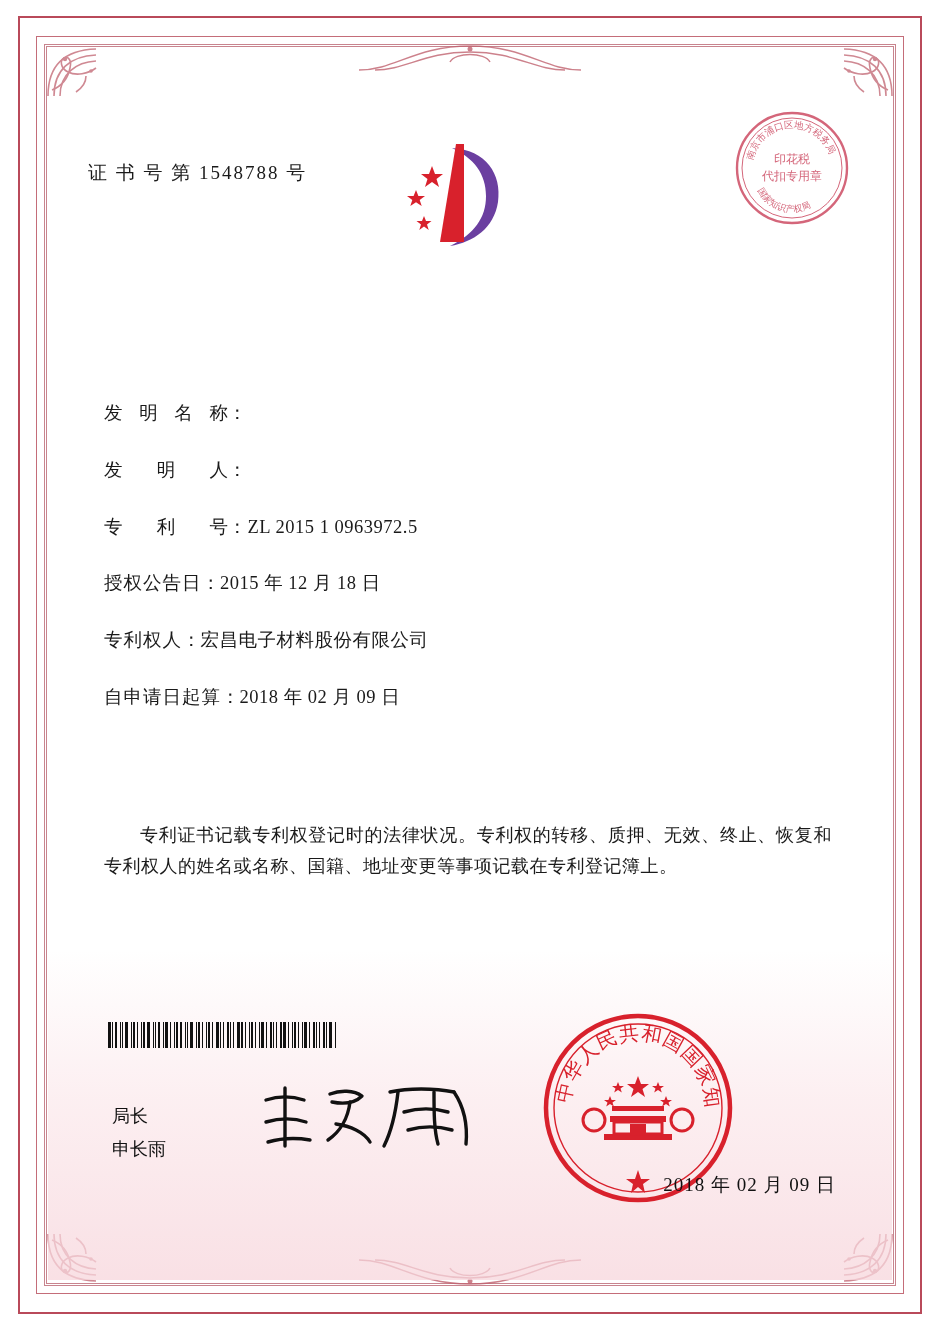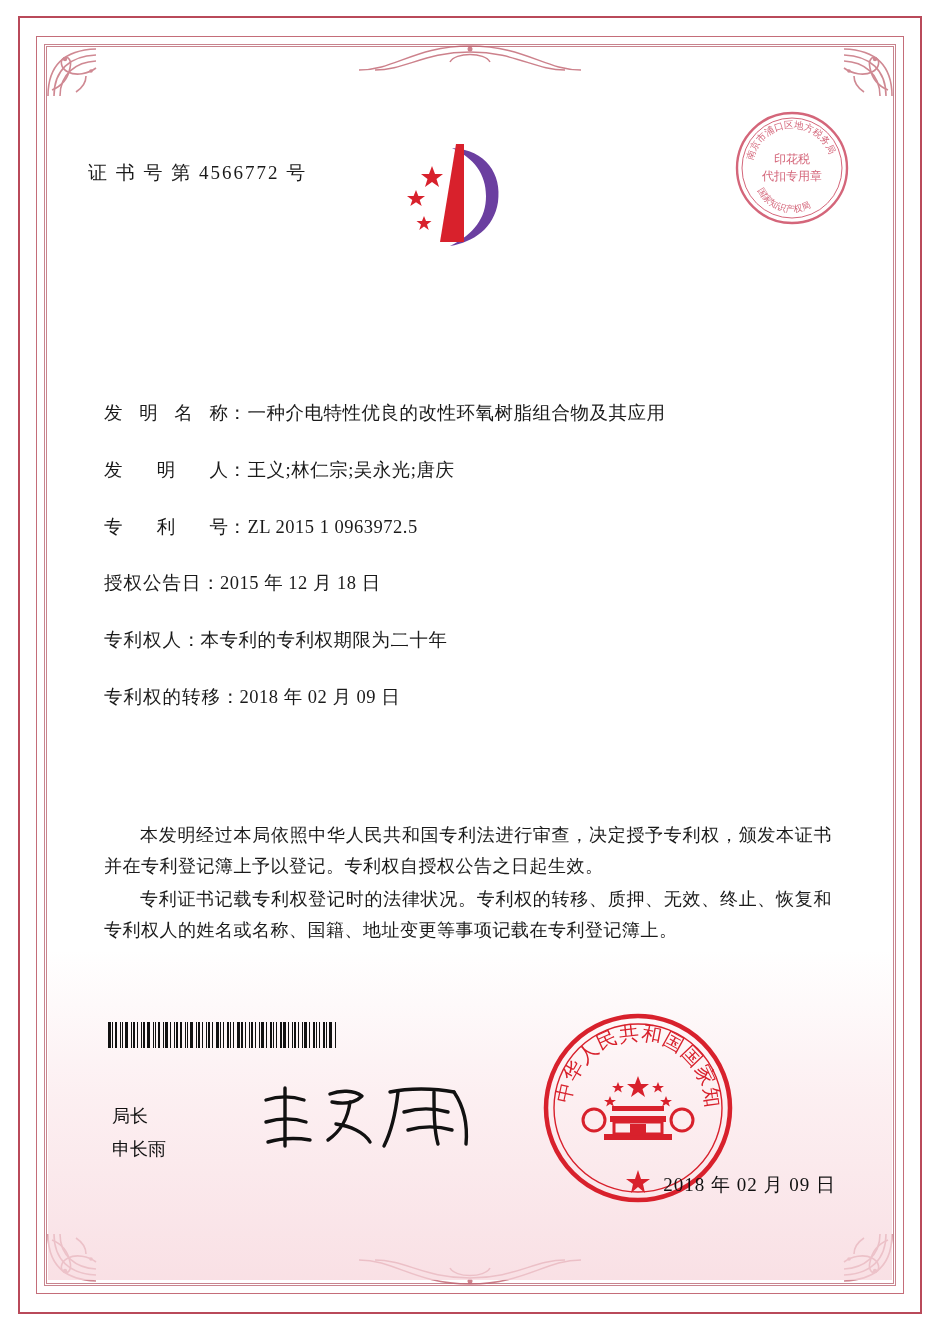--- a/index.html
+++ b/index.html
@@ -319,21 +319,21 @@
         <path d="M95 22 C100 12 130 12 135 22"></path>
       </g>
       <circle cx="115" cy="9" r="2.5" fill="#c0626f"></circle>
     </svg>
   </div>
 
   <div class="wash"></div>
 
   <div class="content">
 
-    <div class="cert-number">证 书 号 第 4566772 号</div>
+    <div class="cert-number">证 书 号 第 1548788 号</div>
 
     <div class="logo">
       <svg viewBox="0 0 130 130">
 
         <path d="M62 18 C96 20 112 44 108 72 C104 98 84 112 60 116 C84 104 96 88 96 66 C96 44 84 28 62 18 Z" fill="#6b3fa0"></path>
 
         <path d="M66 14 L74 14 L74 112 L50 112 Z" fill="#d8212c"></path>
 
         <g fill="#d8212c">
           <polygon points="42,36 45,44 53,44 46.5,49 49,57 42,52 35,57 37.5,49 31,44 39,44"></polygon>
@@ -360,51 +360,48 @@
         <text x="60" y="55" text-anchor="middle" font-size="12" fill="#d4667a" font-family="DejaVu Sans, sans-serif">印花税</text>
         <text x="60" y="72" text-anchor="middle" font-size="12" fill="#d4667a" font-family="DejaVu Sans, sans-serif">代扣专用章</text>
       </svg>
     </div>
 
 
     <div class="fields">
       <div class="field spread">
         <span class="flabel">发明名称</span>
           <span class="colon">：</span>
-          <span class="fvalue">一种介电特性优良的改性环氧树脂组合物及其应用</span>
       </div>
       <div class="field spread">
         <span class="flabel">发明人</span>
           <span class="colon">：</span>
-          <span class="fvalue">王义;林仁宗;吴永光;唐庆</span>
       </div>
       <div class="field spread">
         <span class="flabel">专利号</span>
           <span class="colon">：</span>
           <span class="fvalue">ZL 2015 1 0963972.5</span>
       </div>
       <div class="field">
         <span class="flabel">授权公告日</span>
           <span class="colon">：</span>
           <span class="fvalue">2015 年 12 月 18 日</span>
       </div>
       <div class="field">
         <span class="flabel">专利权人</span>
           <span class="colon">：</span>
-          <span class="fvalue">本专利的专利权期限为二十年</span>
+          <span class="fvalue">宏昌电子材料股份有限公司</span>
       </div>
       <div class="field">
-        <span class="flabel">专利权的转移</span>
+        <span class="flabel">自申请日起算</span>
           <span class="colon">：</span>
           <span class="fvalue">2018 年 02 月 09 日</span>
       </div>
     </div>
 
     <div class="paragraphs">
-      <p>本发明经过本局依照中华人民共和国专利法进行审查，决定授予专利权，颁发本证书并在专利登记簿上予以登记。专利权自授权公告之日起生效。</p>
       <p>专利证书记载专利权登记时的法律状况。专利权的转移、质押、无效、终止、恢复和专利权人的姓名或名称、国籍、地址变更等事项记载在专利登记簿上。</p>
     </div>
 
     <div class="barcode" id="barcode">
         <i style="width:3px"></i>
         <i style="width:1px;background:transparent"></i>
         <i style="width:1px"></i>
         <i style="width:2px;background:transparent"></i>
         <i style="width:2px"></i>
         <i style="width:3px;background:transparent"></i>

